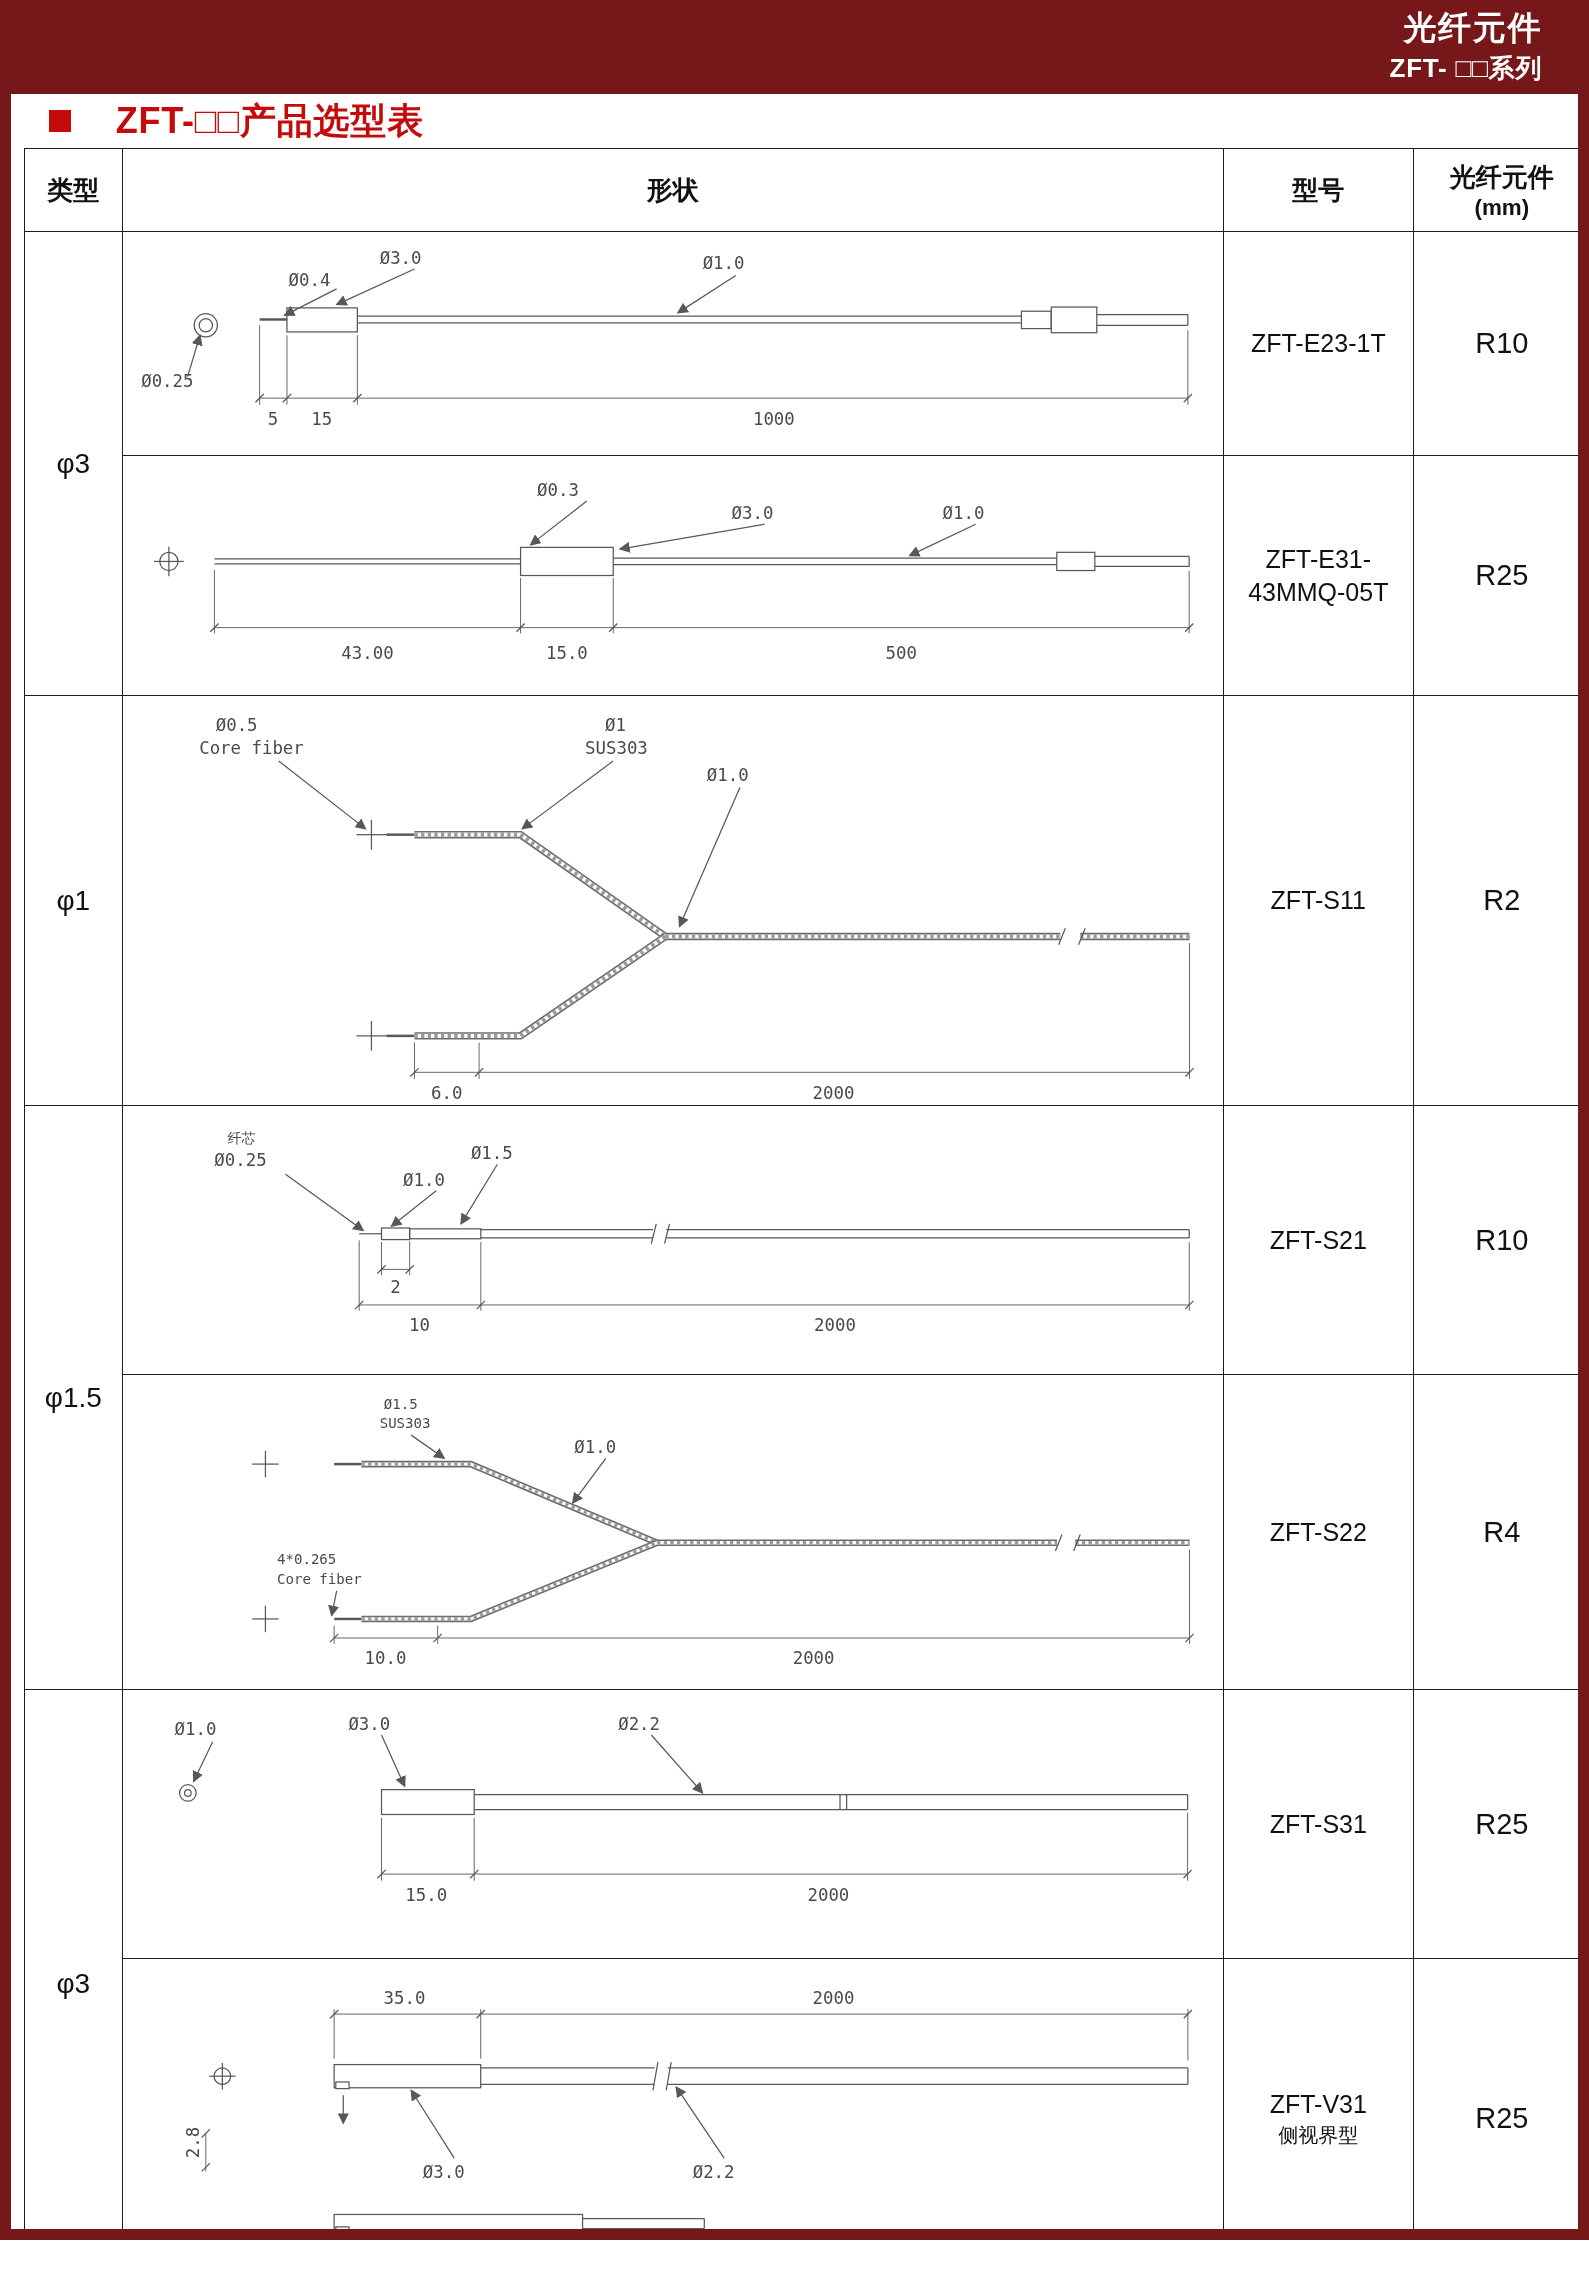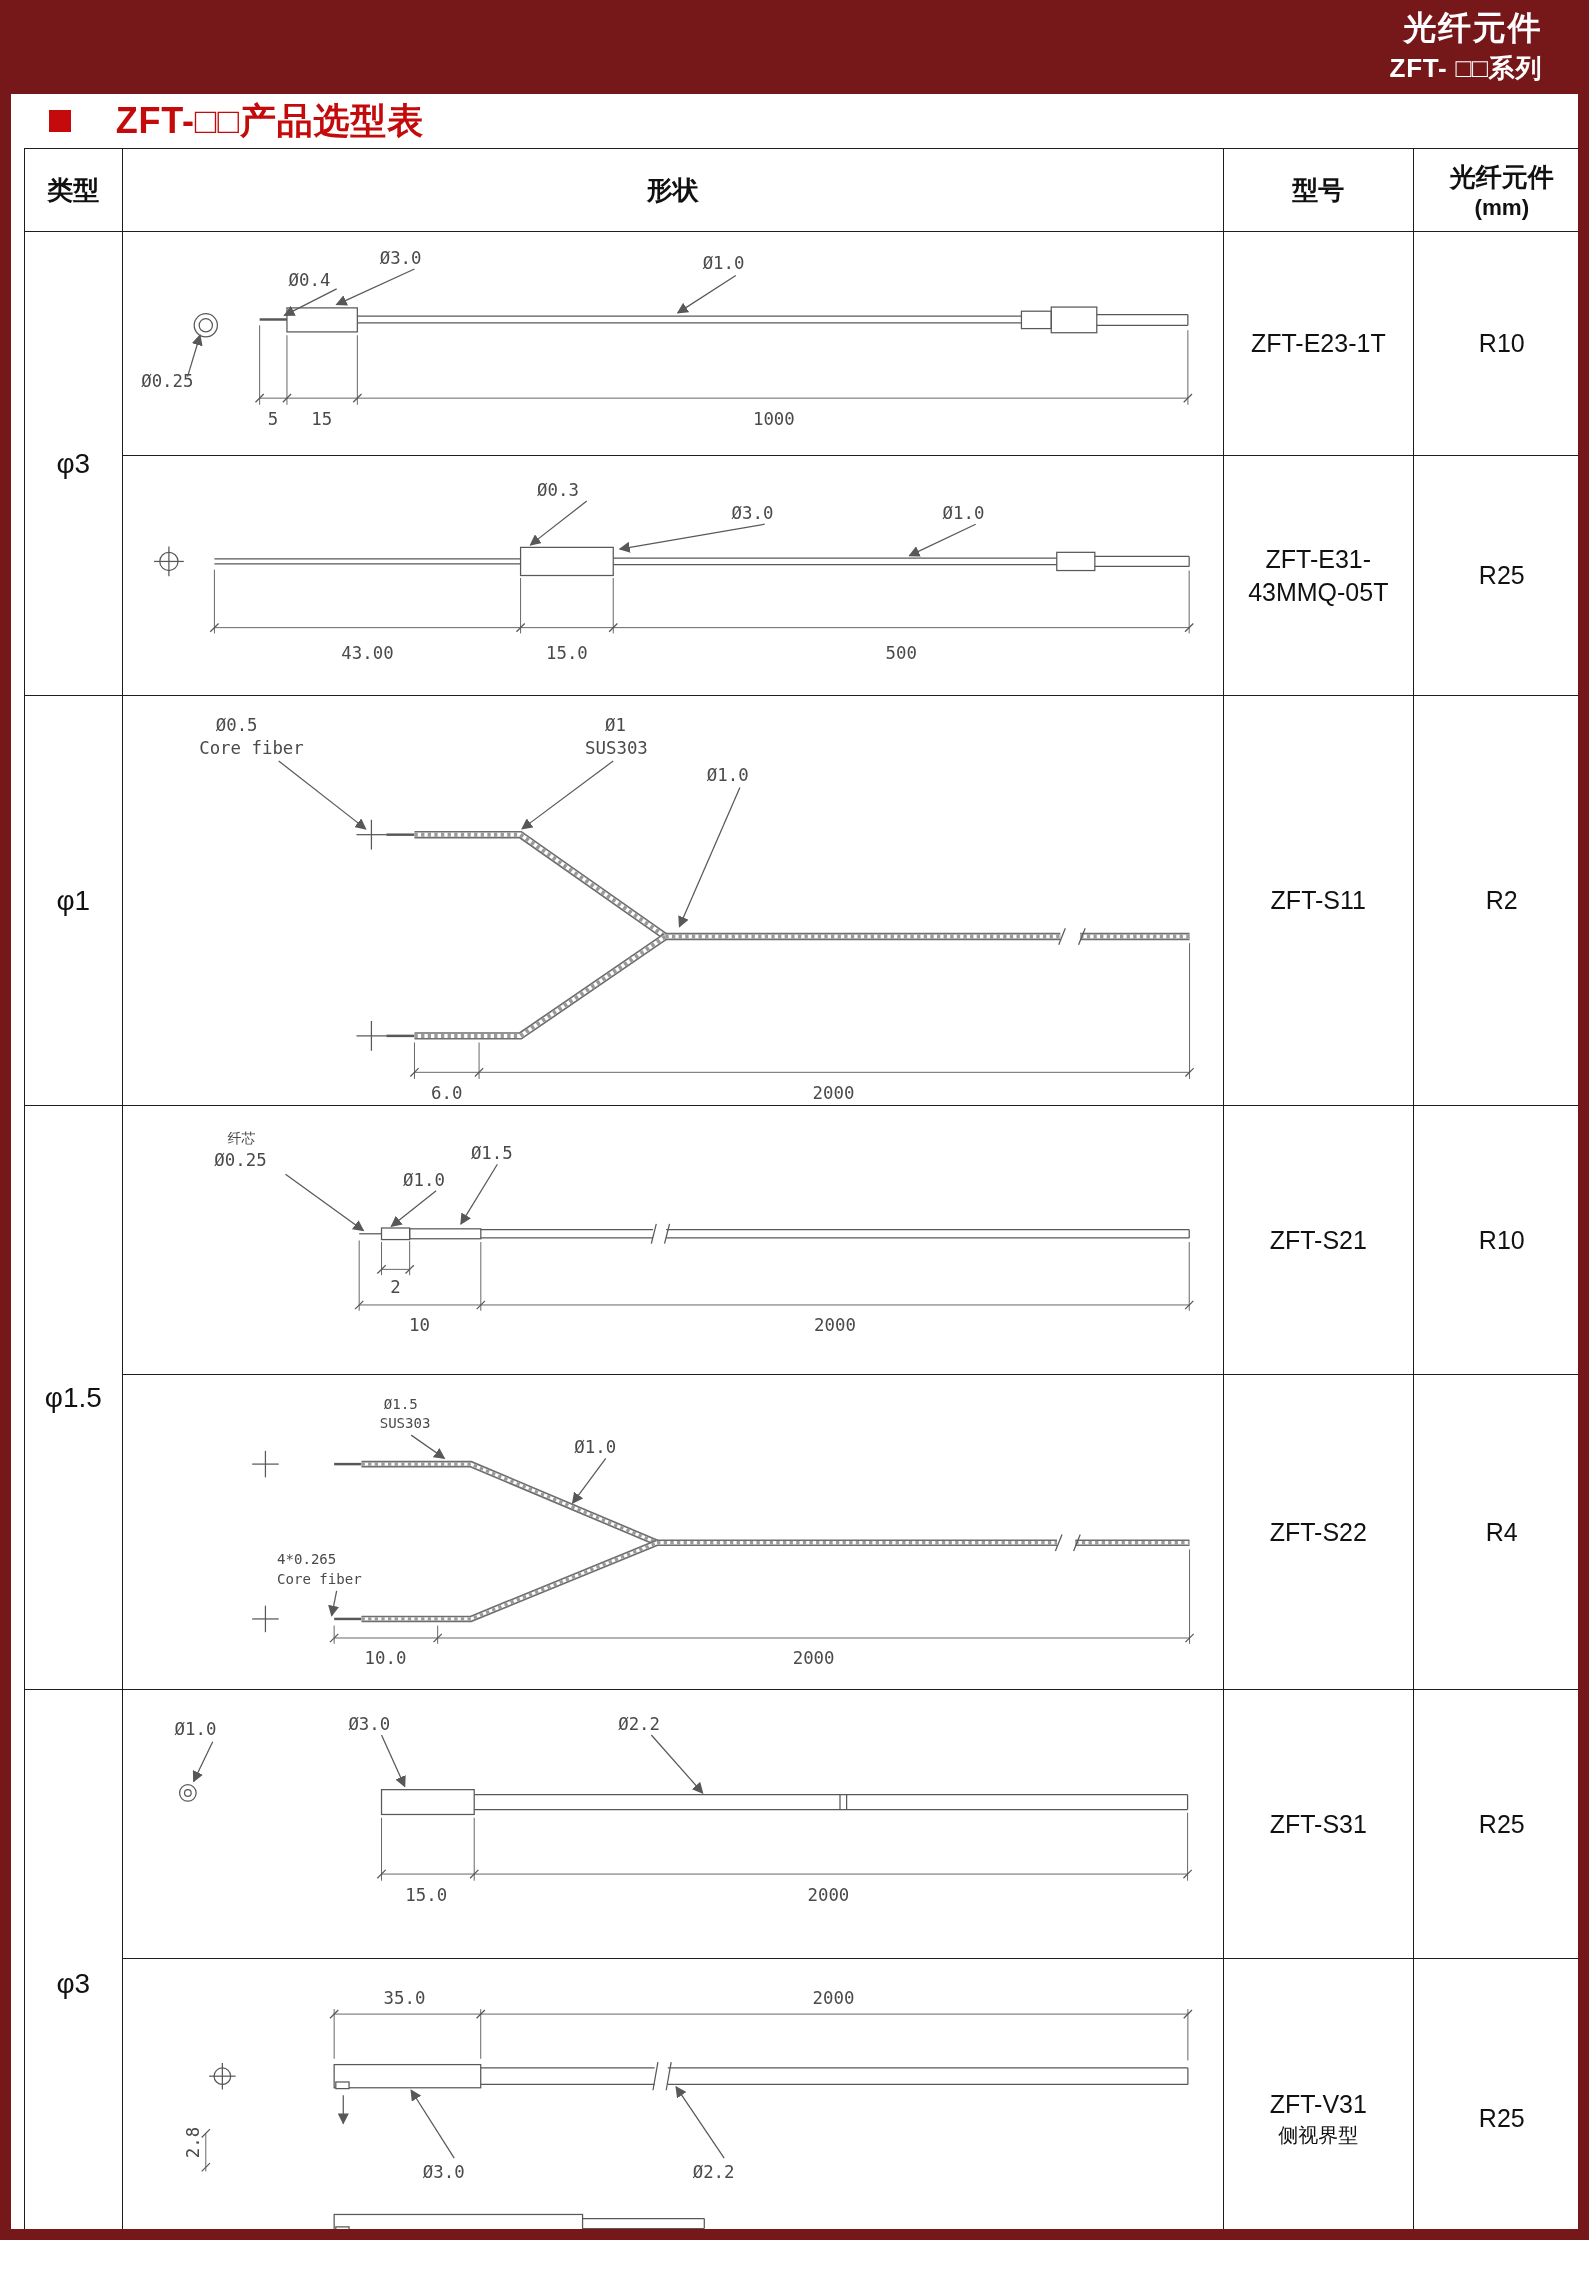--- a/index.html
+++ b/index.html
@@ -26,21 +26,21 @@
   .r1  { height:224px; }
   .r2  { height:240px; }
   .r3  { height:410px; }
   .r4  { height:269px; }
   .r5  { height:315px; }
   .r6  { height:269px; }
   .r7  { height:319px; }
   .type-cell   { font-size:28px; }
   .model-cell  { font-size:25px; line-height:33px; }
   .model-sub   { font-size:20px; line-height:28px; }
-  .radius-cell { font-size:25px; }
+  .radius-cell { font-size:29px; }
   .radius-head-2 { font-size:22.4px; font-weight:bold; }
   .shape-cell svg { display:block; }
 
   
   .g    { stroke:#585858; stroke-width:1.5; fill:none; }
   .w1   { stroke-width:1.1; }
   .w3   { stroke-width:3; }
   .t    { font-family:"DejaVu Sans Mono", monospace; font-size:21px; fill:#4a4a4a; stroke:none; }
   .tc   { font-family:"Liberation Sans", sans-serif; font-size:17px; fill:#4a4a4a; stroke:none; }
   .ts   { font-family:"DejaVu Sans Mono", monospace; font-size:17px; fill:#4a4a4a; stroke:none; }

